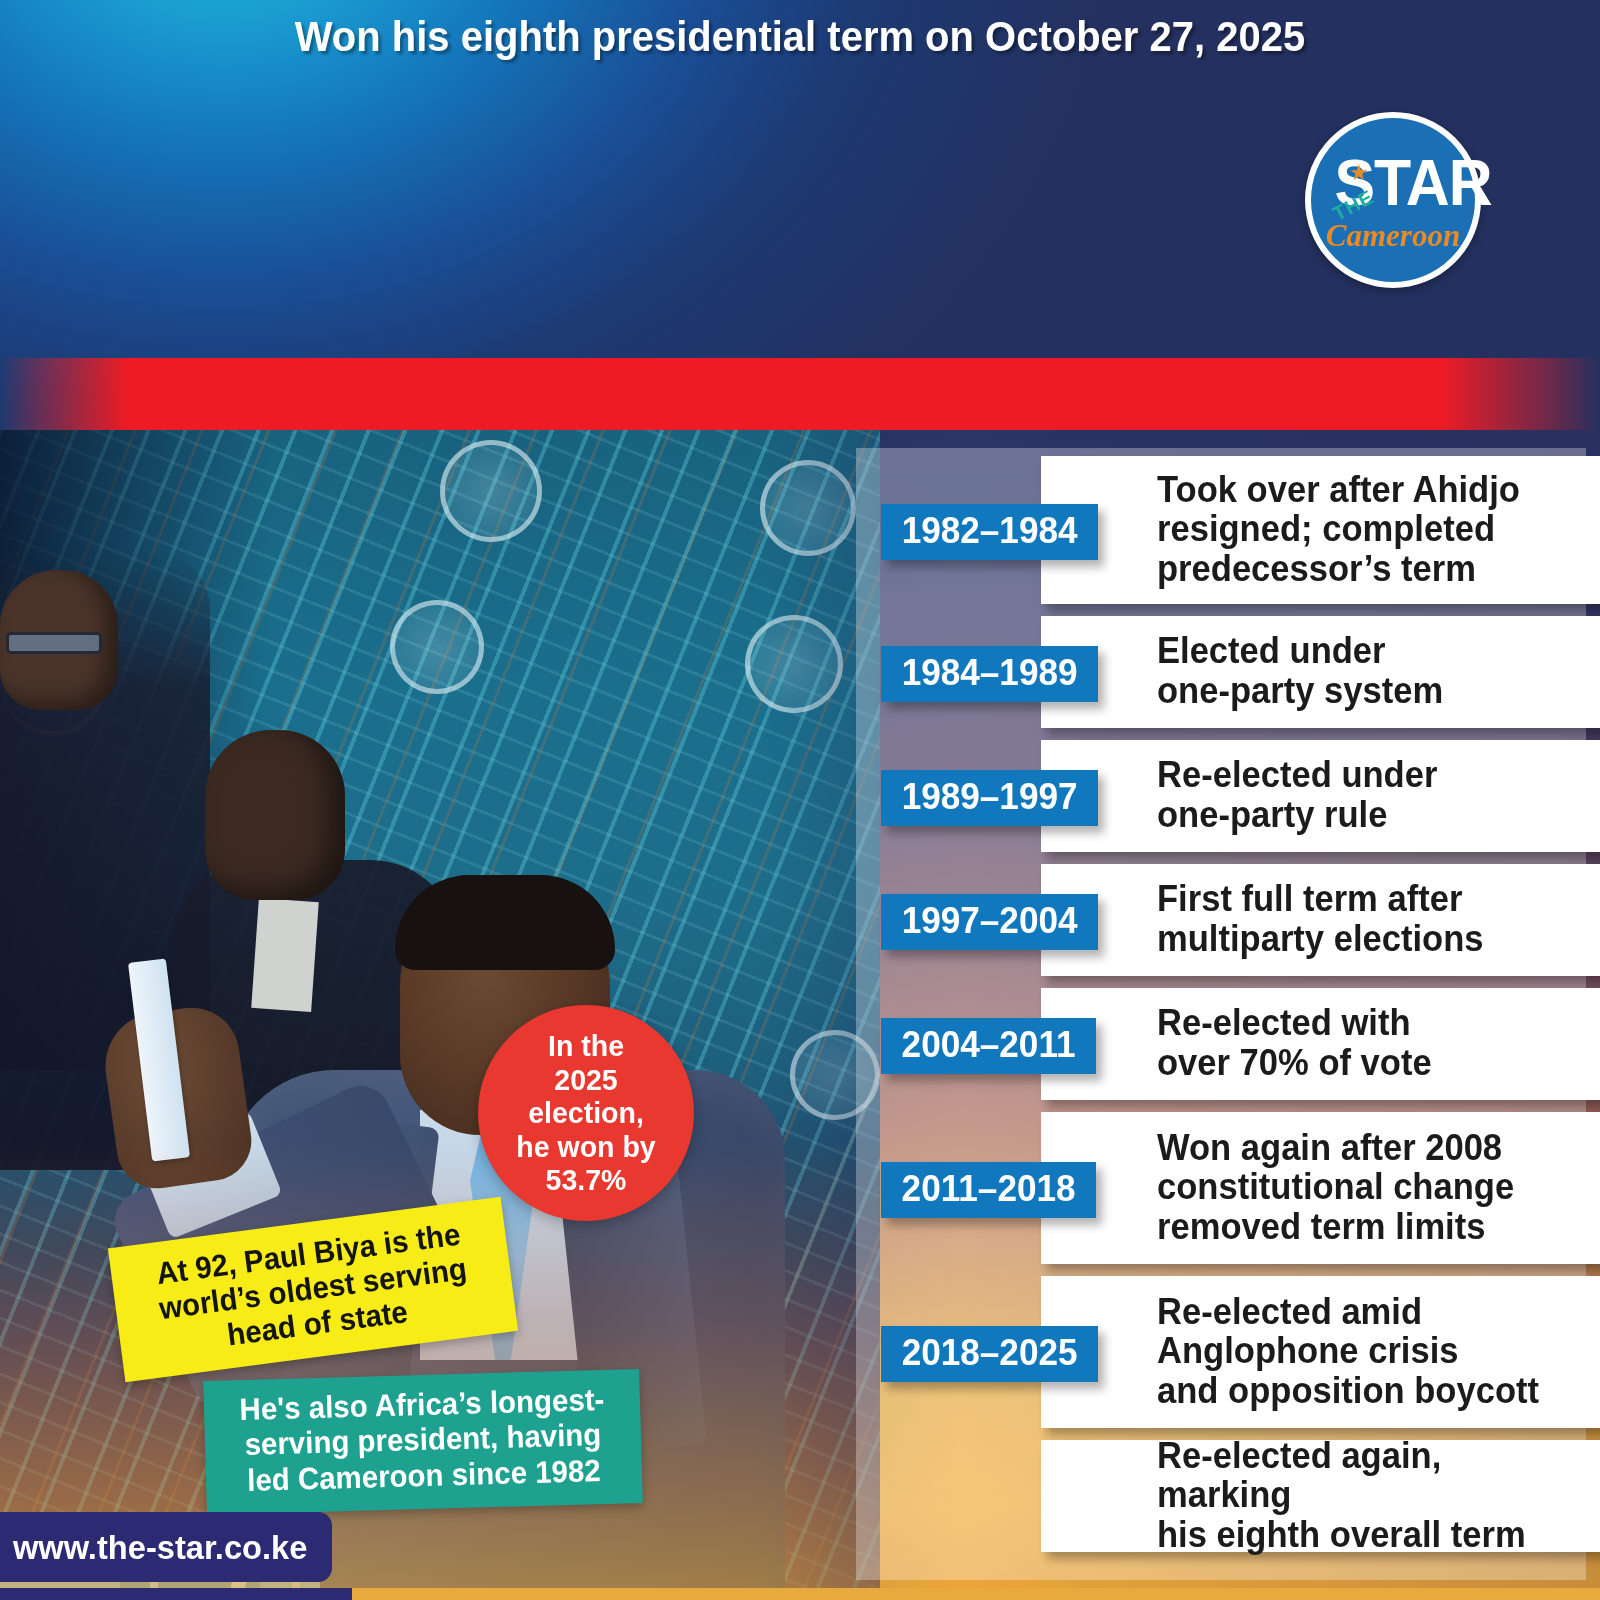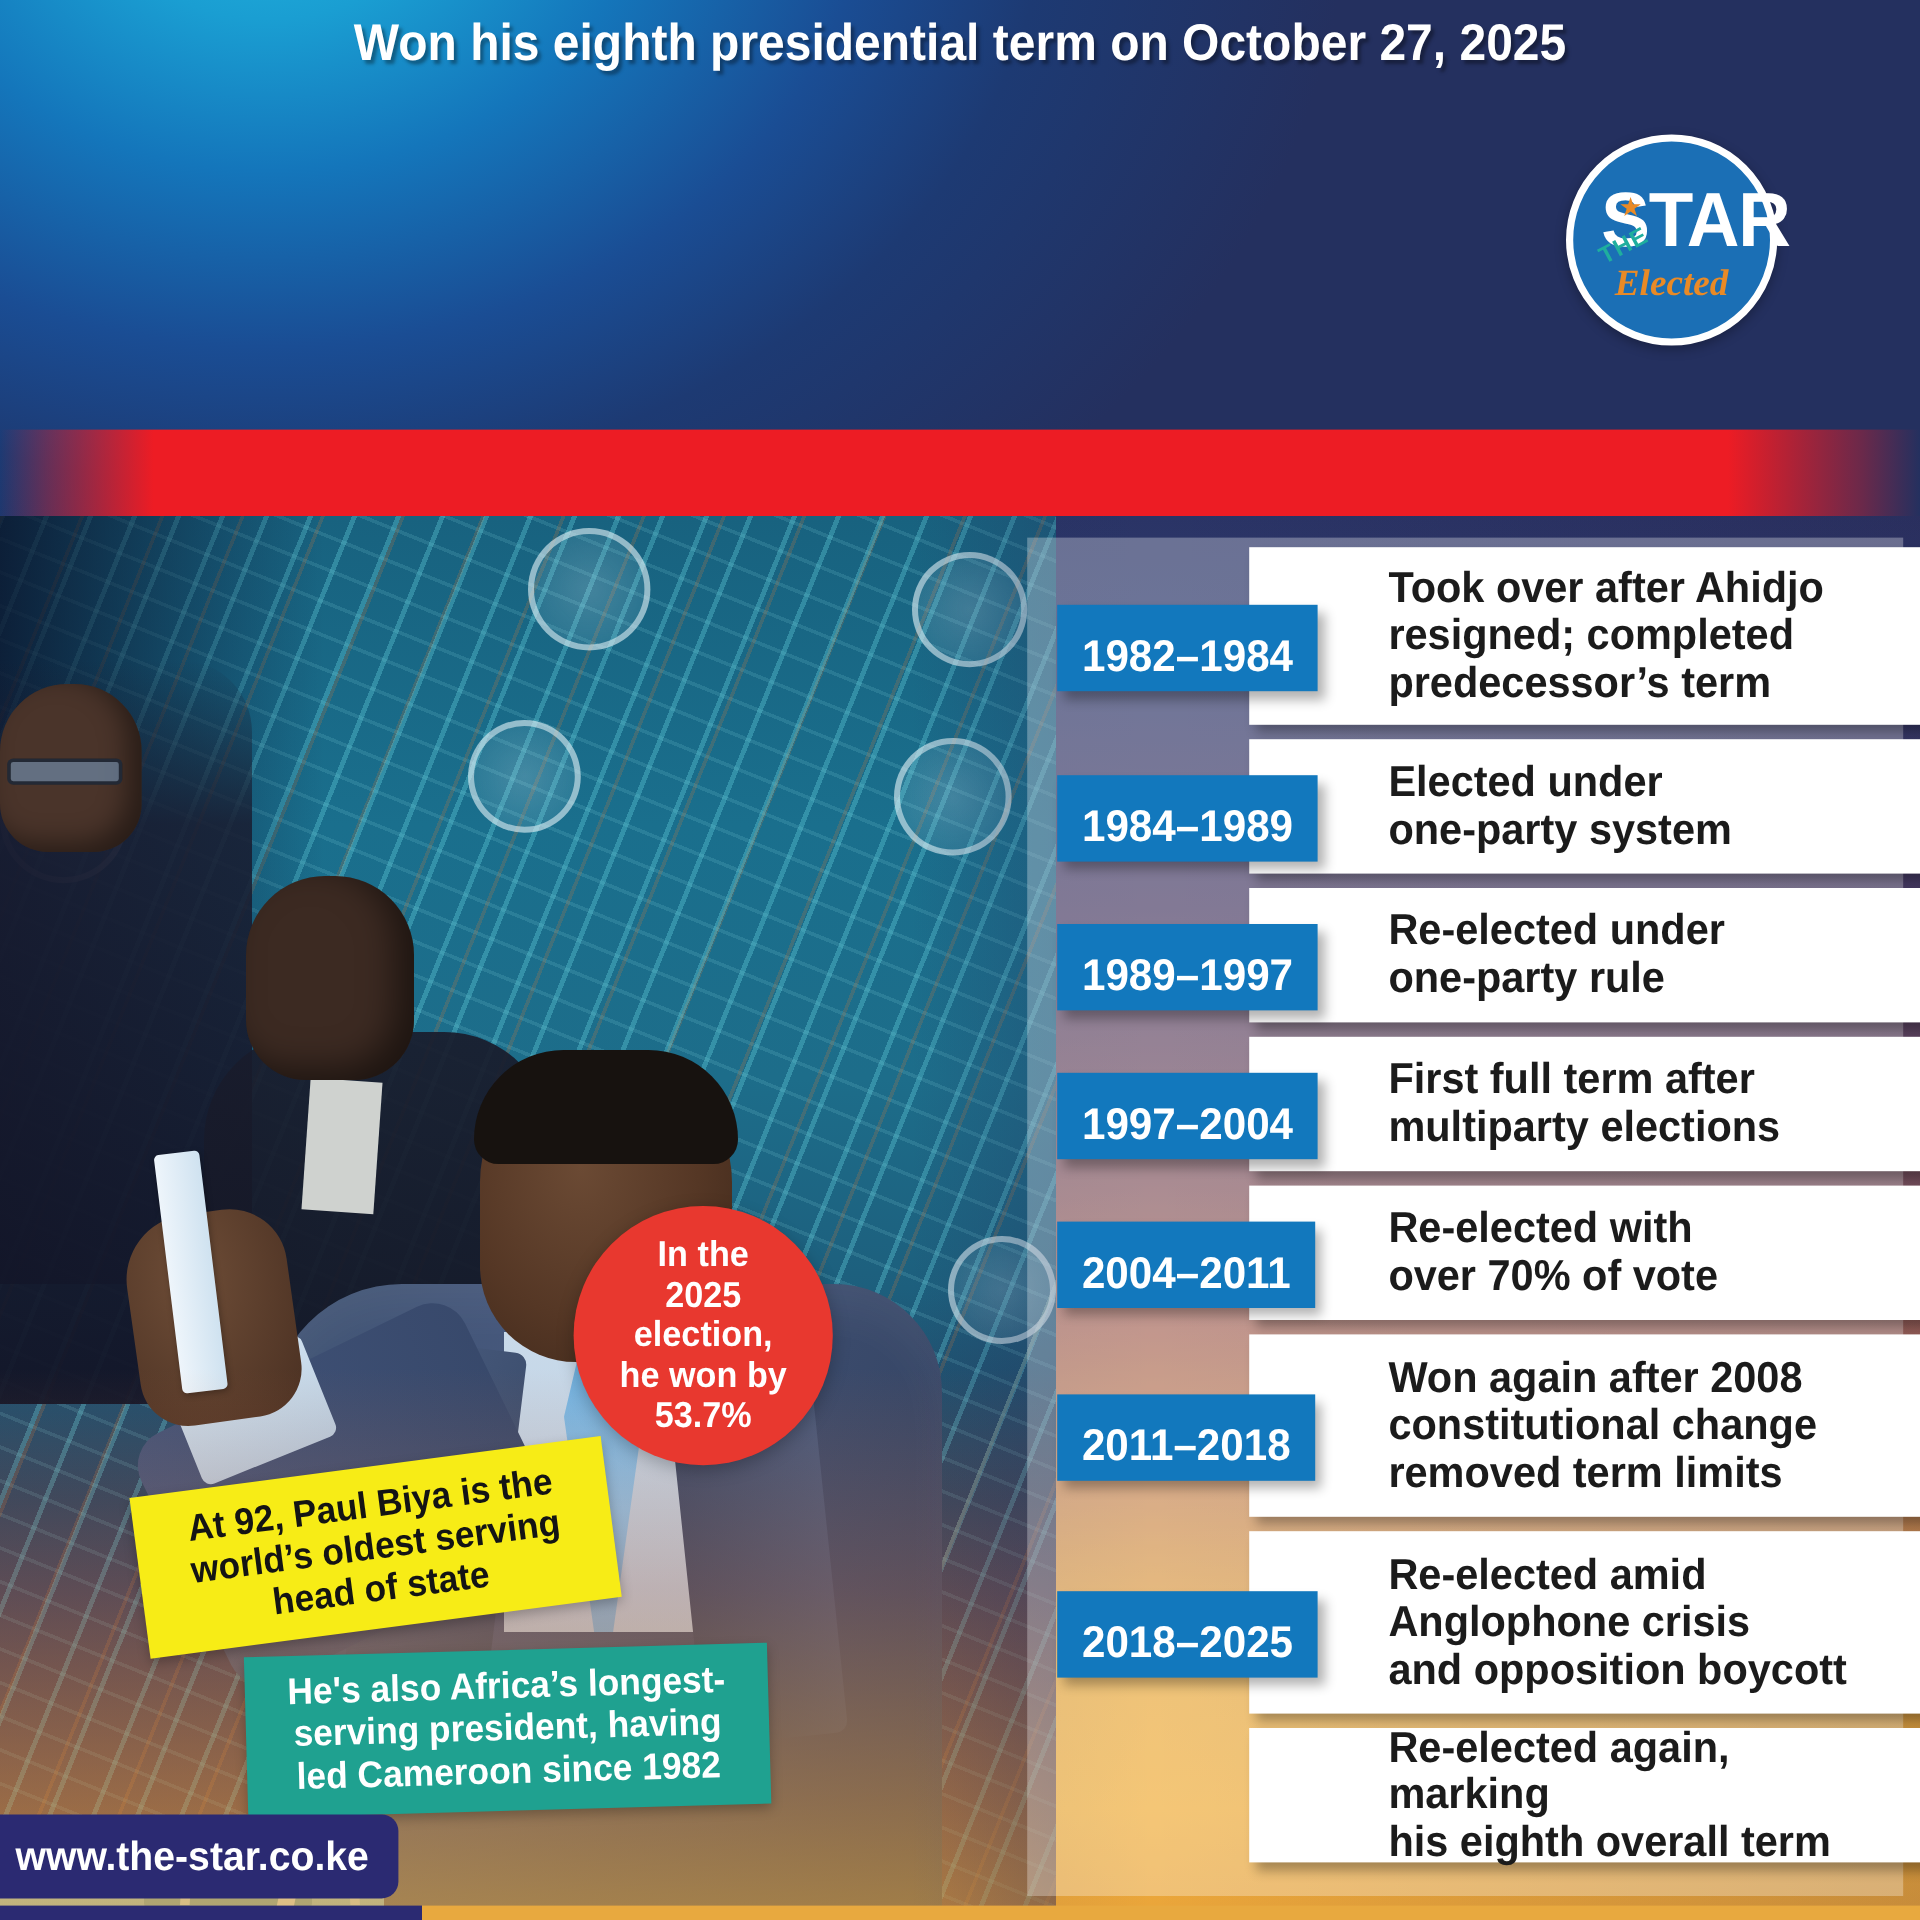--- a/index.html
+++ b/index.html
@@ -335,21 +335,21 @@
     font-weight: 700;
     font-size: 36px; line-height: 1.10;
     color: #1b1b1b; transform: scaleX(0.96);
     transform-origin: left center;
     white-space: pre-line;
   }
   .tl-badge {
     position: absolute; left: 10px;
     background: #1278bd;
     box-shadow: 6px 7px 9px rgba(0,0,0,0.30);
-    padding: 24px 16px 11px;
+    padding: 8px 16px 11px;
     box-sizing: border-box;
     z-index: 3;
     text-align: center;
   }
   .tl-badge-text {
     font-family: "Liberation Sans Narrow","Liberation Sans",sans-serif;
     font-weight: 700; font-size: 37px; line-height: 1;
     color: #ffffff; white-space: nowrap; transform: scaleX(0.95);
     display: inline-block;
   }
@@ -422,21 +422,21 @@
     <div class="photo-wash"></div>
     <div class="photo-fade-right"></div>
   </div>
 
   <div class="header">
 
     <div class="logo">
       <div class="logo-star">STAR</div>
       <div class="logo-starburst">★</div>
       <div class="logo-the">THE</div>
-      <div class="logo-digital">Elected</div>
+      <div class="logo-digital">Cameroon</div>
     </div>
   </div>
 
   <div class="subtitle-band"></div>
   <div class="subtitle-text">Won his eighth presidential term on October 27, 2025</div>
 
   <div class="red-circle">
     <div class="red-circle-text">In the
 2025 election,
 he won by

